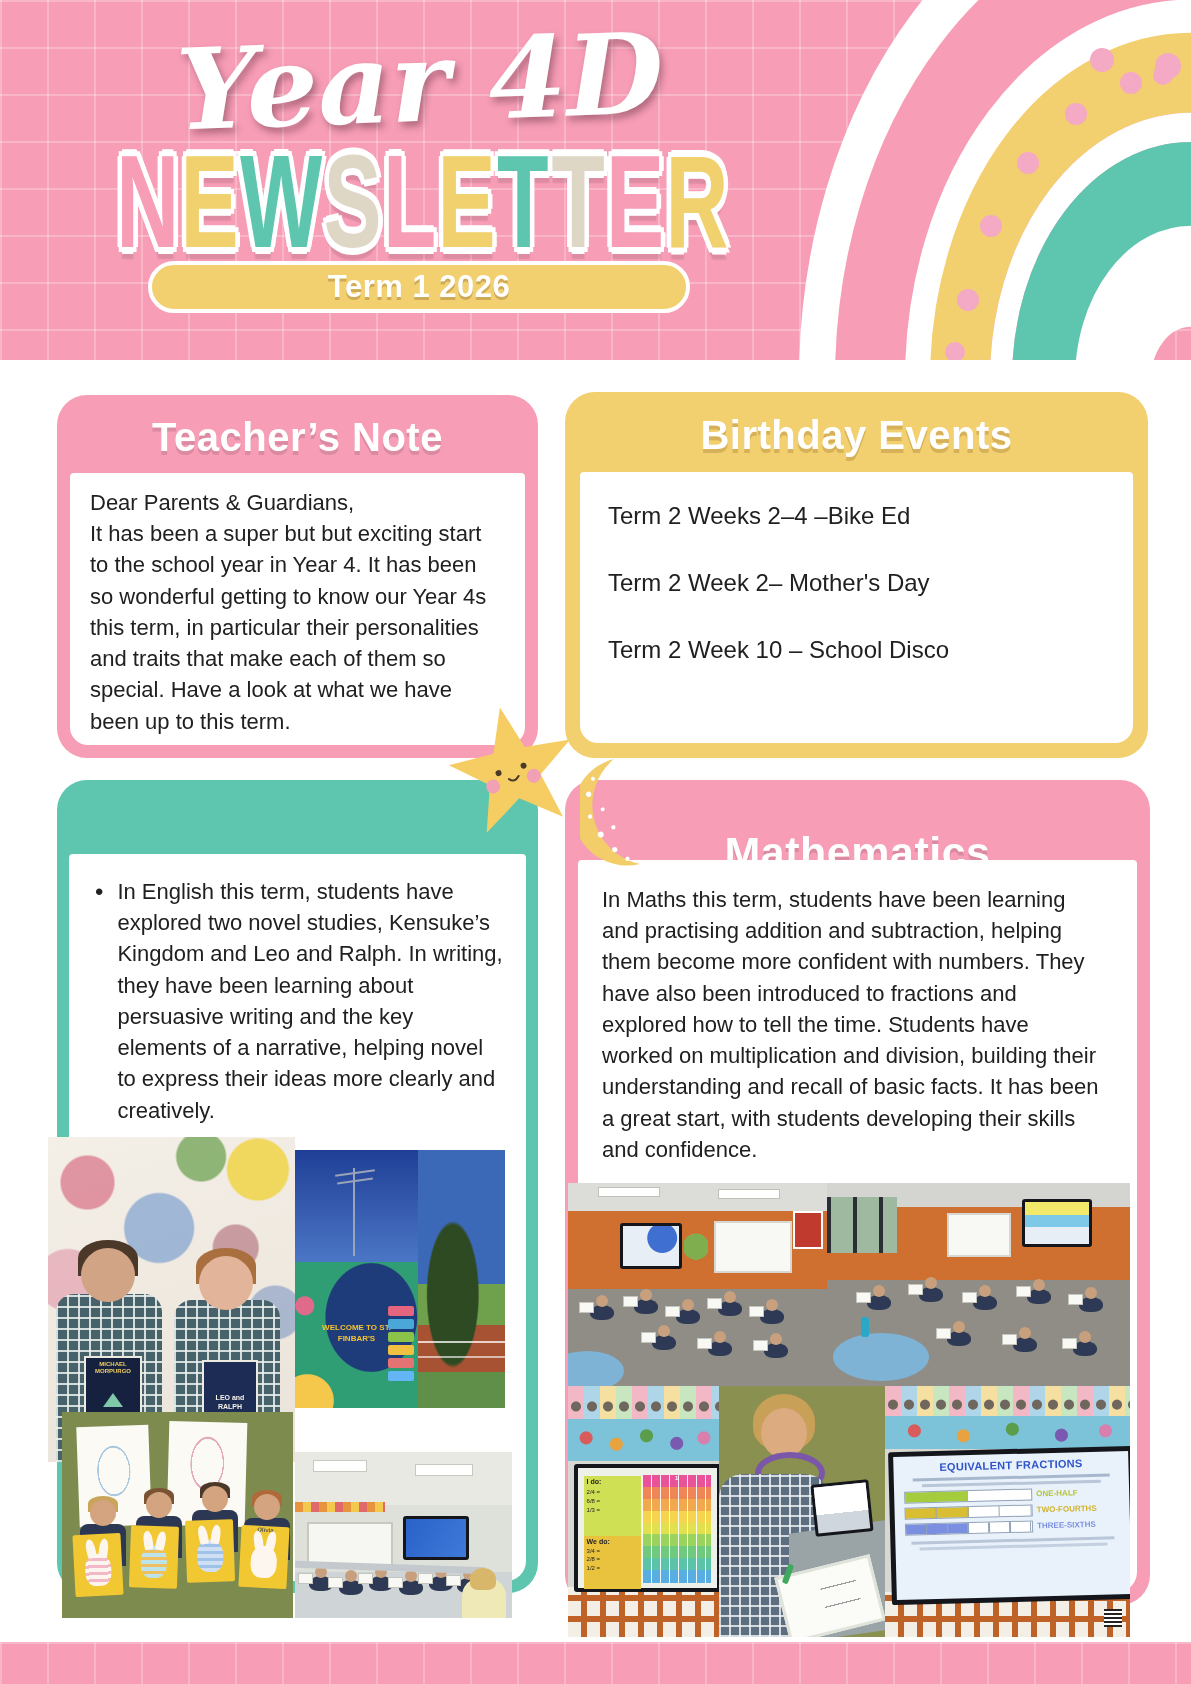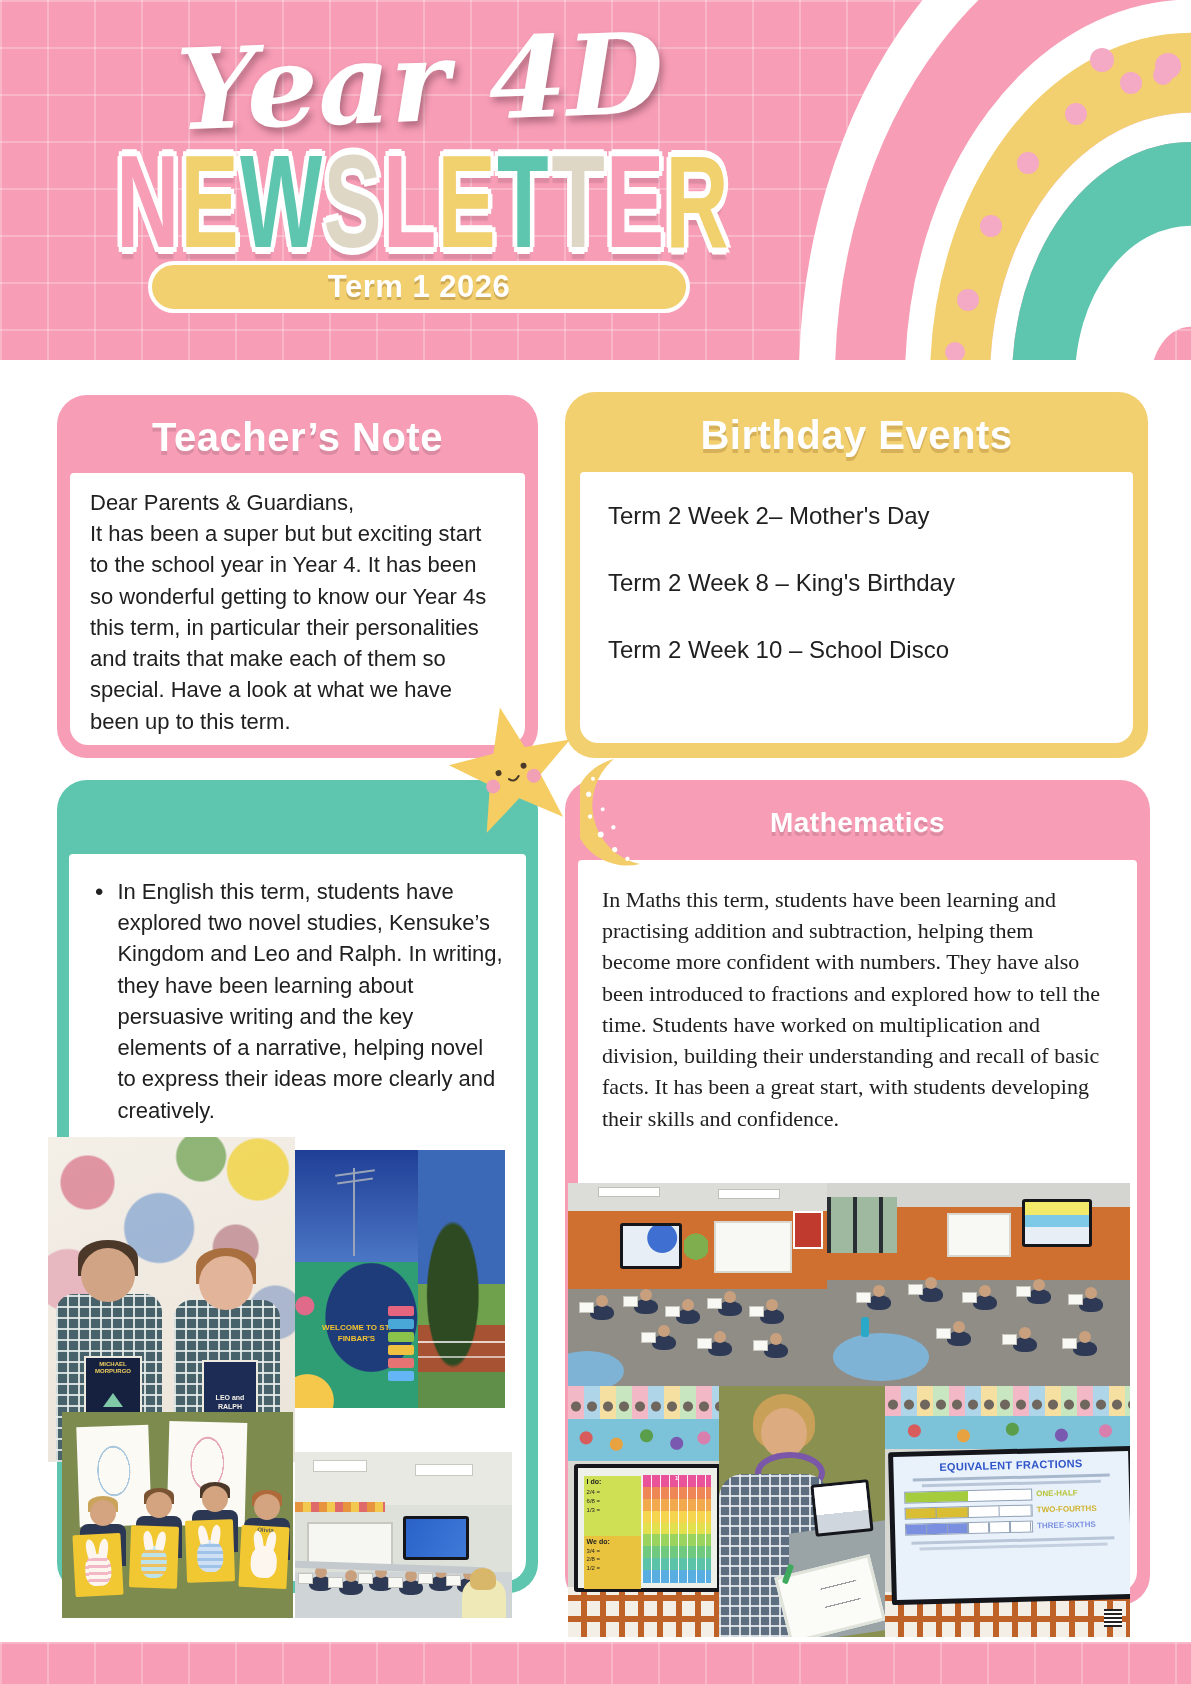--- a/index.html
+++ b/index.html
@@ -35,21 +35,21 @@
     letter-spacing:.5px;text-shadow:0 4px 0 rgba(90,60,70,.18);}
   .inner{position:absolute;background:#fff;}
   .card-pink{background:#F79DB6;}
   .card-yellow{background:#F2CF6F;}
   .card-teal{background:#5EC6AF;}
   .note-body{white-space:pre-line;font-size:22px;line-height:1.42;color:#202020;padding:14px 20px 0 20px;}
   .event{height:67px;display:flex;align-items:center;padding-left:28px;font-size:24px;color:#202020;}
   .bullet-row{display:flex;padding:22px 20px 0 16px;}
   .bullet-glyph{font-size:24px;line-height:1.35;margin:0 14px 0 10px;}
   .body-text{font-size:22px;line-height:1.42;color:#202020;}
-  .math-body{padding:24px 32px 0 24px;font-family:Liberation Serif, serif;}
+  .math-body{padding:24px 32px 0 24px;}
 
   
   .ph{position:absolute;overflow:hidden;background:#d8d8d2;z-index:5;}
   .t6{font-size:6px;line-height:1.2;font-weight:700;}
   .t7{font-size:7px;line-height:1.25;font-weight:700;}
   .t8{font-size:8px;line-height:1.3;font-weight:800;}
 
   
   .paint{background:
     radial-gradient(circle at 85% 10%, rgba(240,210,60,.8) 0 30px, transparent 32px),
@@ -144,37 +144,37 @@
     <div class="card-title" style="height:78px;line-height:84px;font-size:40px;">Teacher’s Note</div>
     <div class="inner" style="left:13px;right:13px;top:78px;bottom:13px;border-radius:4px 4px 18px 18px;">
       <div class="note-body">Dear Parents &amp; Guardians,
 It has been a super but but exciting start to the school year in Year 4. It has been so wonderful getting to know our Year 4s this term, in particular their personalities and traits that make each of them so special. Have a look at what we have been up to this term.</div>
     </div>
   </div>
 
   <div class="card card-yellow" style="left:565px;top:392px;width:583px;height:366px;">
     <div class="card-title" style="height:80px;line-height:86px;font-size:40px;text-shadow:0 4px 0 rgba(150,110,40,.3);">Birthday Events</div>
     <div class="inner" style="left:15px;right:15px;top:80px;bottom:15px;border-radius:4px 4px 18px 18px;padding-top:10px;">
+      <div class="event">Term 2 Weeks 2–4  –Bike Ed</div>
       <div class="event">Term 2 Week 2– Mother's Day</div>
-      <div class="event">Term 2 Week 8 – King's Birthday</div>
       <div class="event">Term 2 Week 10 – School Disco</div>
     </div>
   </div>
 
   <div class="card card-teal" style="left:57px;top:780px;width:481px;height:813px;">
     <div class="inner" style="left:12px;right:12px;top:74px;bottom:12px;border-radius:4px 4px 20px 20px;">
       <div class="bullet-row">
         <span class="bullet-glyph">•</span>
         <div class="body-text">In English this term, students have explored two novel studies, Kensuke’s Kingdom and Leo and Ralph. In writing, they have been learning about persuasive writing and the key elements of a narrative, helping novel to express their ideas more clearly and creatively.</div>
       </div>
     </div>
   </div>
 
   <div class="card card-pink" style="left:565px;top:780px;width:585px;height:825px;">
-    <div class="card-title" style="height:92px;line-height:86px;font-size:28px;">Mathematics</div>
+    <div class="card-title" style="height:92px;line-height:86px;font-size:43px;margin-top:29px;">Mathematics</div>
     <div class="inner" style="left:13px;right:13px;top:80px;bottom:13px;border-radius:4px 4px 20px 20px;">
       <div class="body-text math-body">In Maths this term, students have been learning and practising addition and subtraction, helping them become more confident with numbers. They have also been introduced to fractions and explored how to tell the time. Students have worked on multiplication and division, building their understanding and recall of basic facts. It has been a great start, with students developing their skills and confidence.</div>
     </div>
   </div>
 
   <svg class="abs" width="130" height="142" viewBox="0 0 130 142" style="left:448px;top:698px;z-index:6;">
     <g transform="rotate(-12 65 71)">
       <polygon fill="#F5CD63" points="65,8 81,52 127,54 91,82 104,128 65,101 26,128 39,82 3,54 49,52"></polygon>
       <circle cx="50" cy="72" r="3" fill="#4a3a28"></circle>
       <circle cx="76" cy="70" r="3" fill="#4a3a28"></circle>

